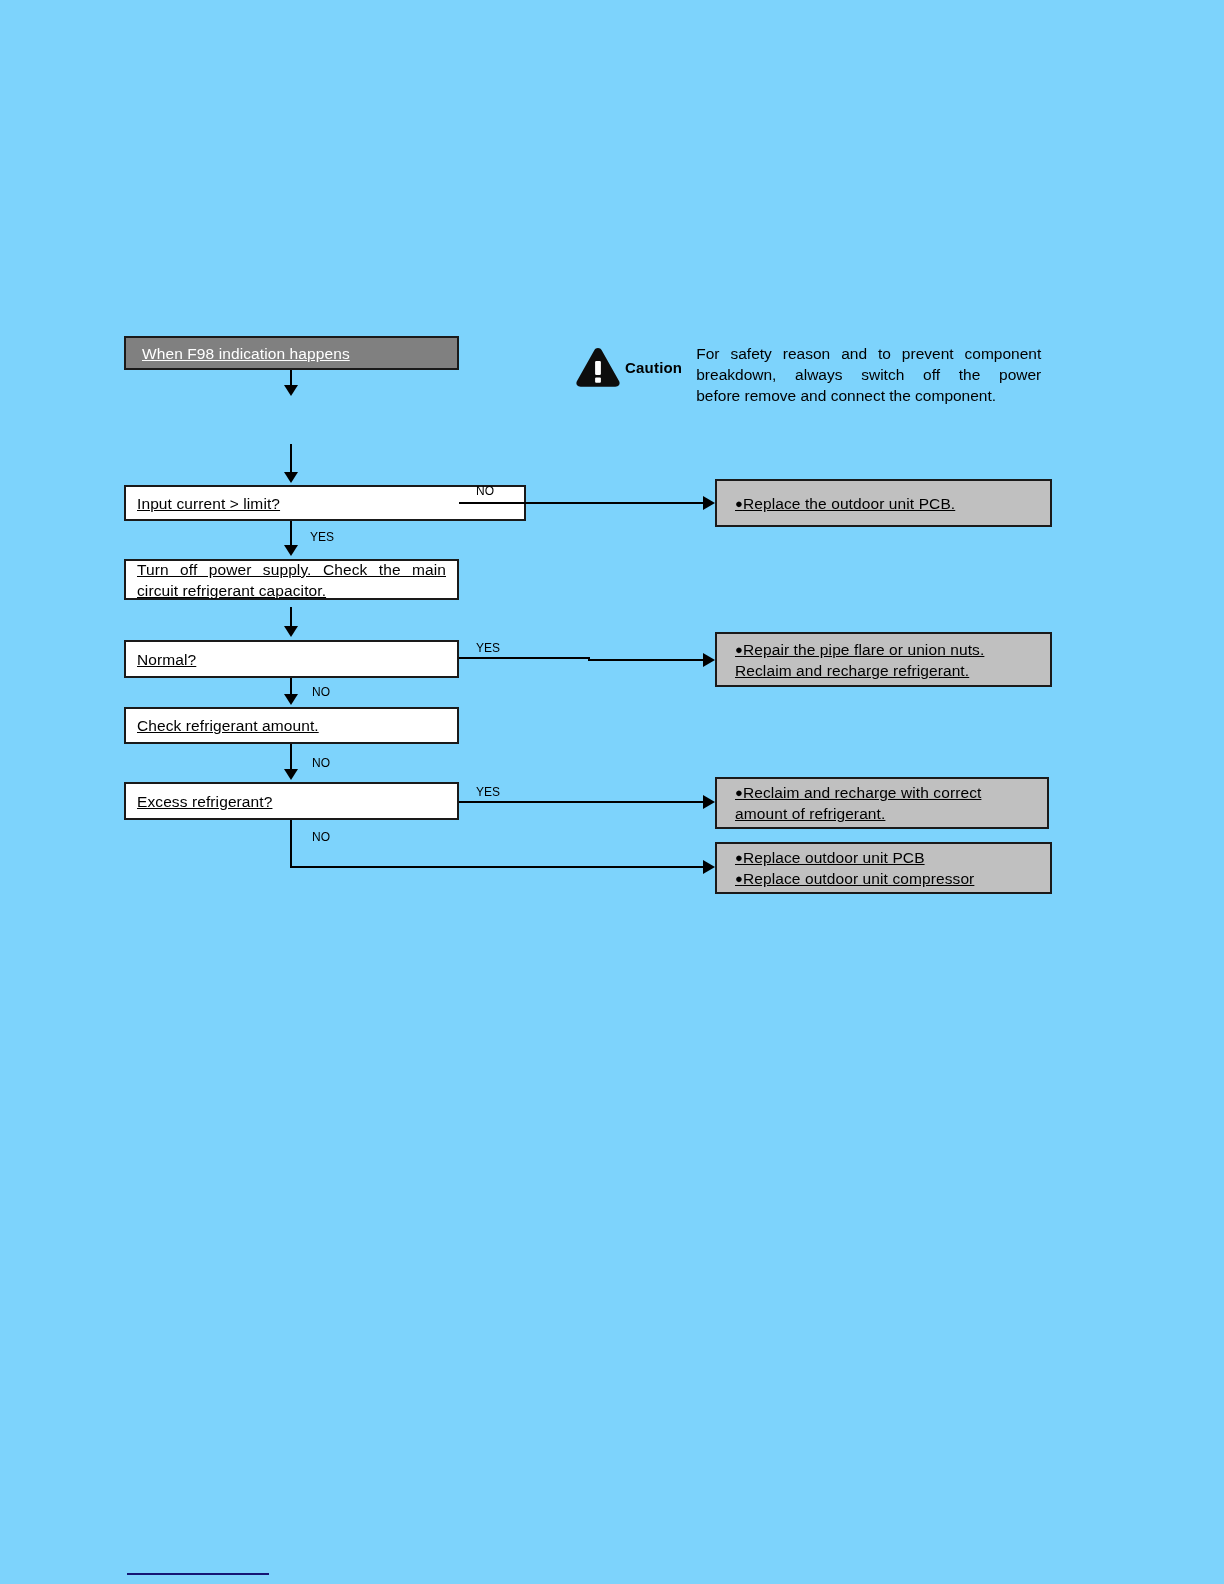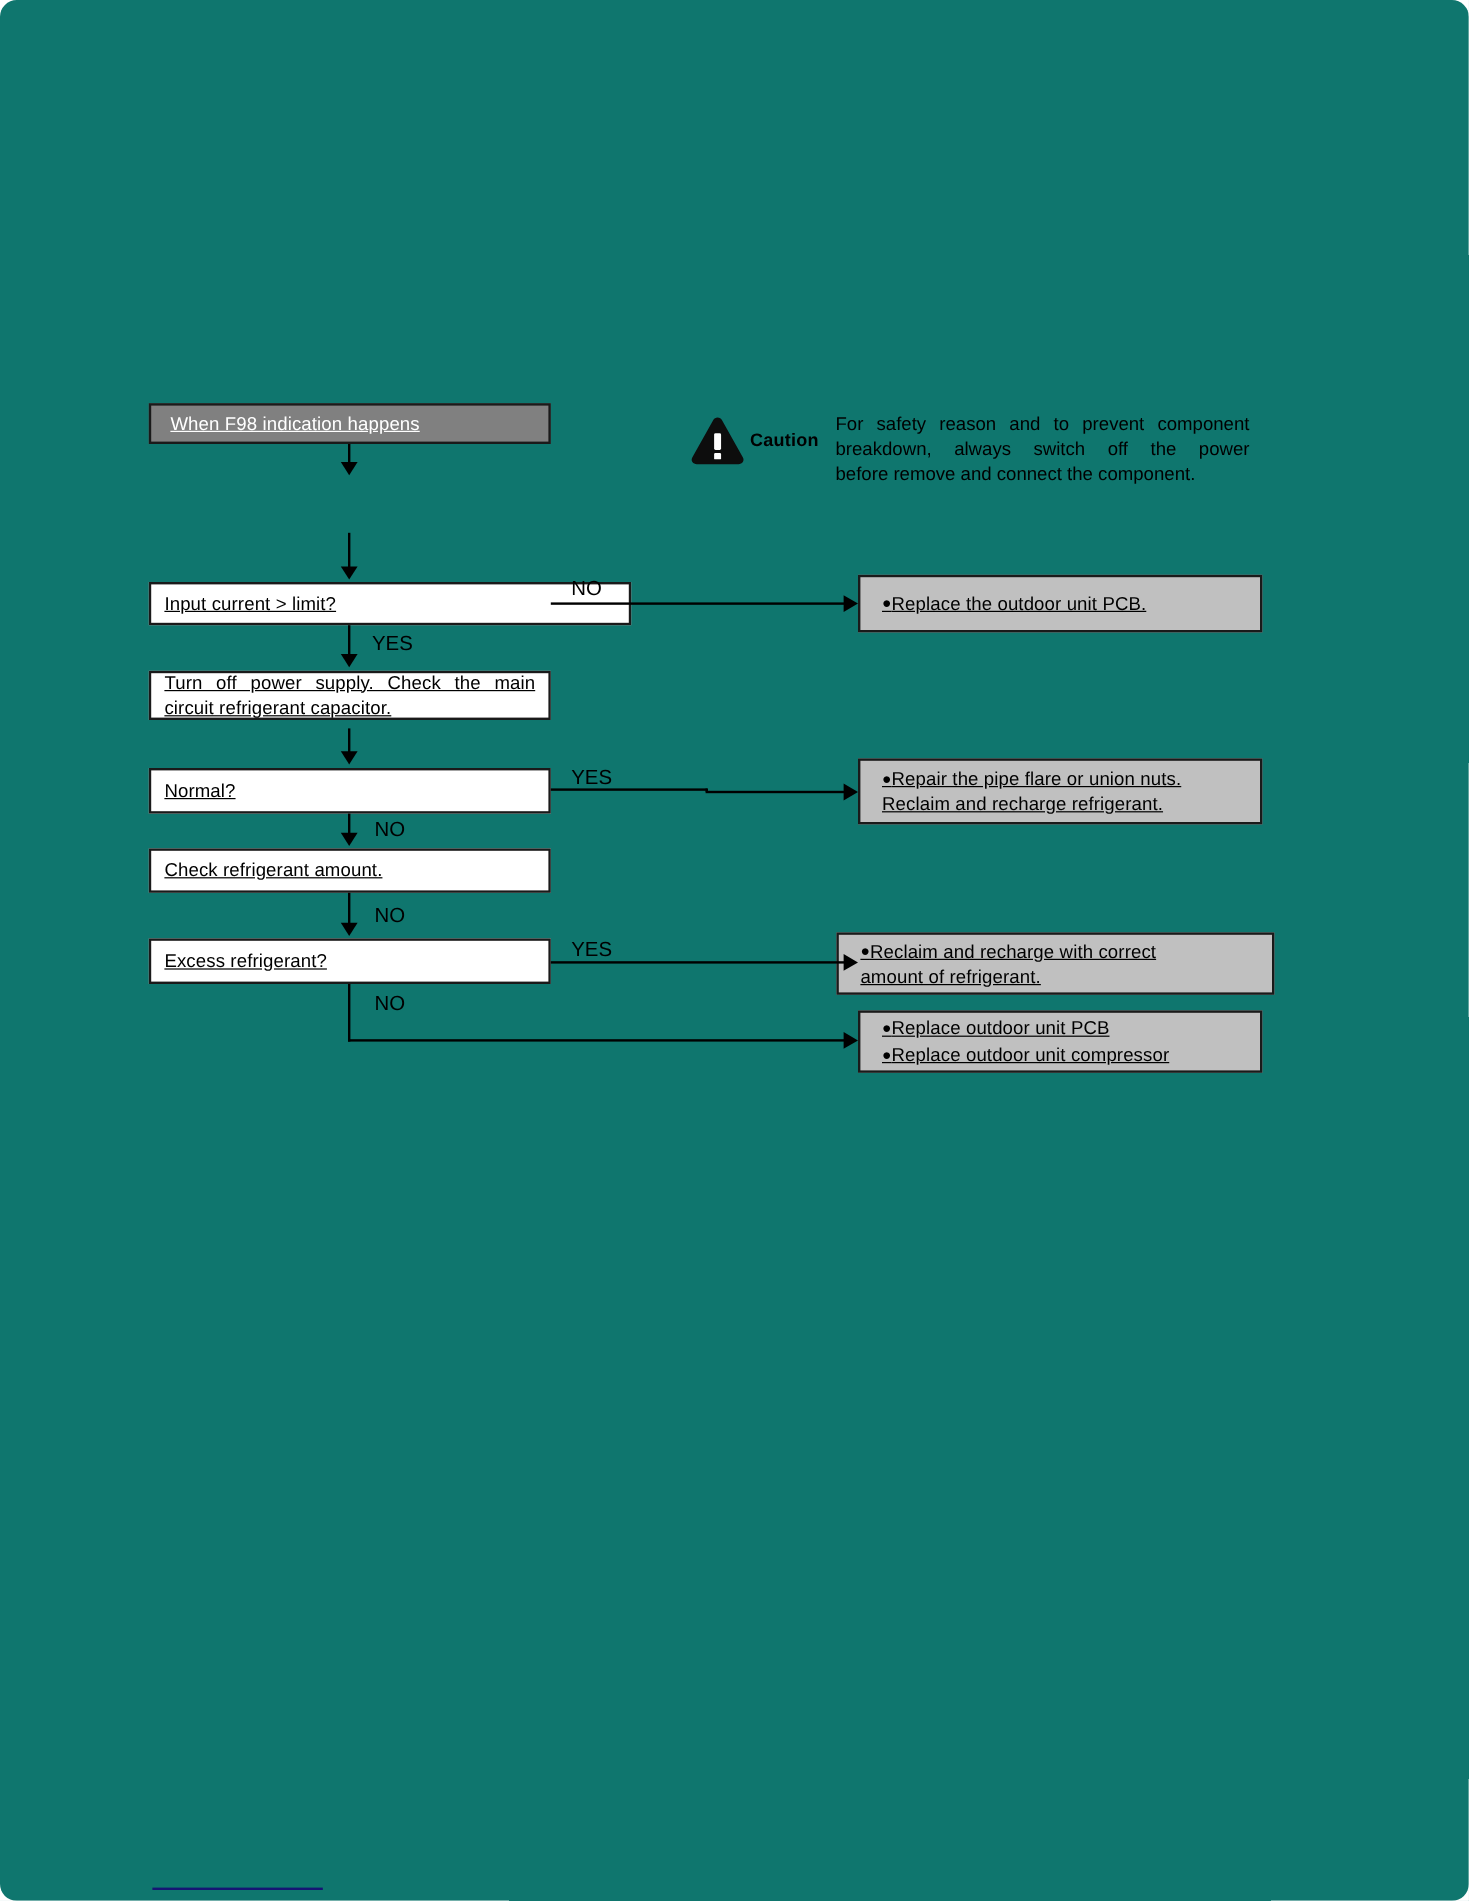--- a/index.html
+++ b/index.html
@@ -9,23 +9,22 @@
     background: #ffffff;
   }
   body {
     font-family: "Liberation Sans", sans-serif;
     color: #000000;
   }
   #page {
     position: relative;
     width: 1224px;
     height: 1584px;
-    background: #0f766e;
+    background: #7dd3fc;
     overflow: hidden;
-    border-radius: 14px;
   }
 
   
   .box {
     position: absolute;
     box-sizing: border-box;
     border: 2px solid #1a1a1a;
     background: #ffffff;
     font-size: 15.5px;
     line-height: 21px;
@@ -81,21 +80,21 @@
     position: absolute;
     width: 0; height: 0;
     border-top: 7px solid transparent;
     border-bottom: 7px solid transparent;
     border-left: 12px solid #000000;
   }
 
   
   .branch-label {
     position: absolute;
-    font-size: 17px;
+    font-size: 12px;
     line-height: 18px;
     color: #000000;
     white-space: nowrap;
   }
 
   
   #caution-wrap {
     position: absolute;
     left: 575px;
     top: 338px;
@@ -193,21 +192,21 @@
 
   <div class="box result" style="left:715px; top:479px; width:337px; height:48px;">
     <p class="bullet-line"><span class="bullet">●</span><span>Replace the outdoor unit PCB.</span></p>
   </div>
 
   <div class="box result" style="left:715px; top:632px; width:337px; height:55px;">
     <p class="bullet-line"><span class="bullet">●</span><span>Repair the pipe flare or union nuts.</span></p>
     <p class="bullet-line">Reclaim and recharge refrigerant.</p>
   </div>
 
-  <div class="box result" style="left:697px; top:777px; width:365px; height:52px;">
+  <div class="box result" style="left:715px; top:777px; width:334px; height:52px;">
     <p class="bullet-line"><span class="bullet">●</span><span>Reclaim and recharge with correct</span></p>
     <p class="bullet-line">amount of refrigerant.</p>
   </div>
 
   <div class="box result" style="left:715px; top:842px; width:337px; height:52px;">
     <p class="bullet-line"><span class="bullet">●</span><span>Replace outdoor unit PCB</span></p>
     <p class="bullet-line"><span class="bullet">●</span><span>Replace outdoor unit compressor</span></p>
   </div>
 
   <div class="vline" style="left:290px; top:370px; height:17px;"></div>

